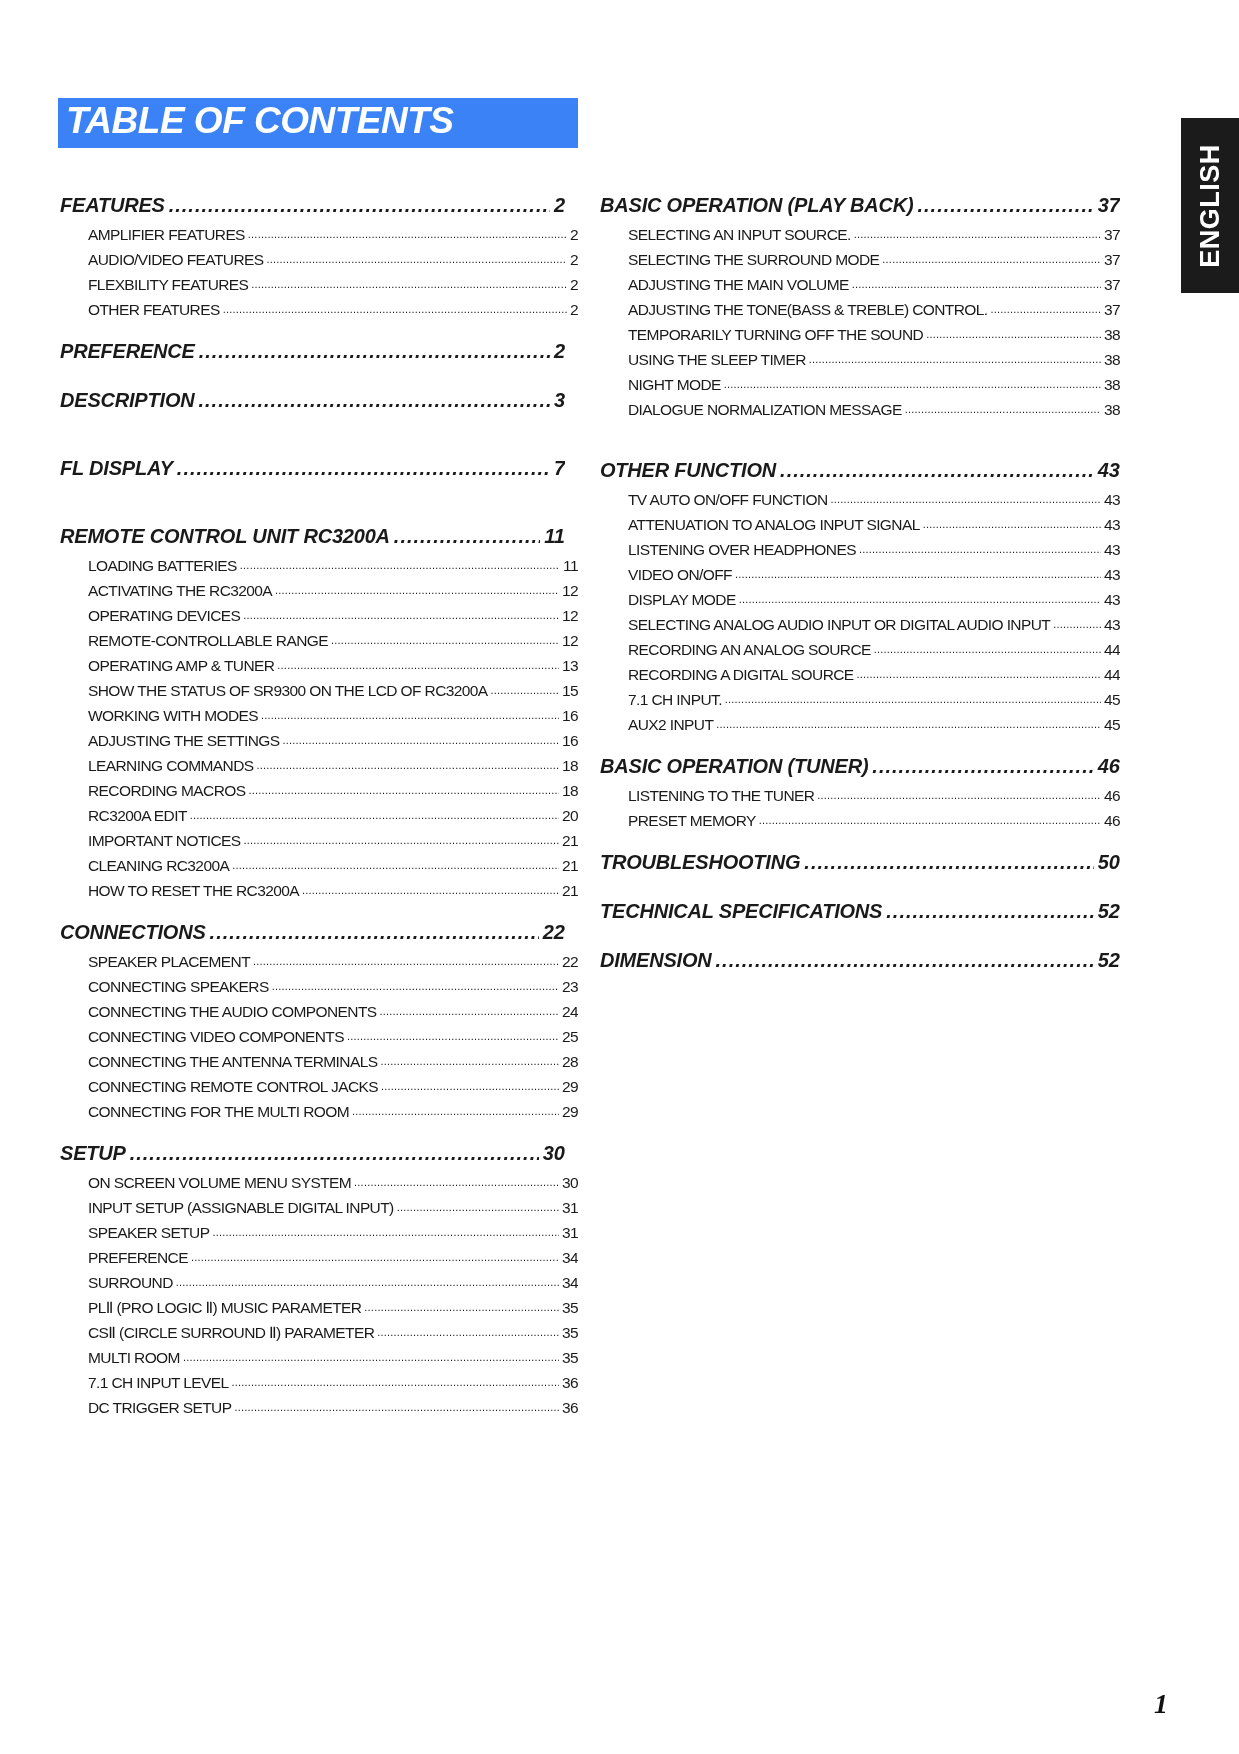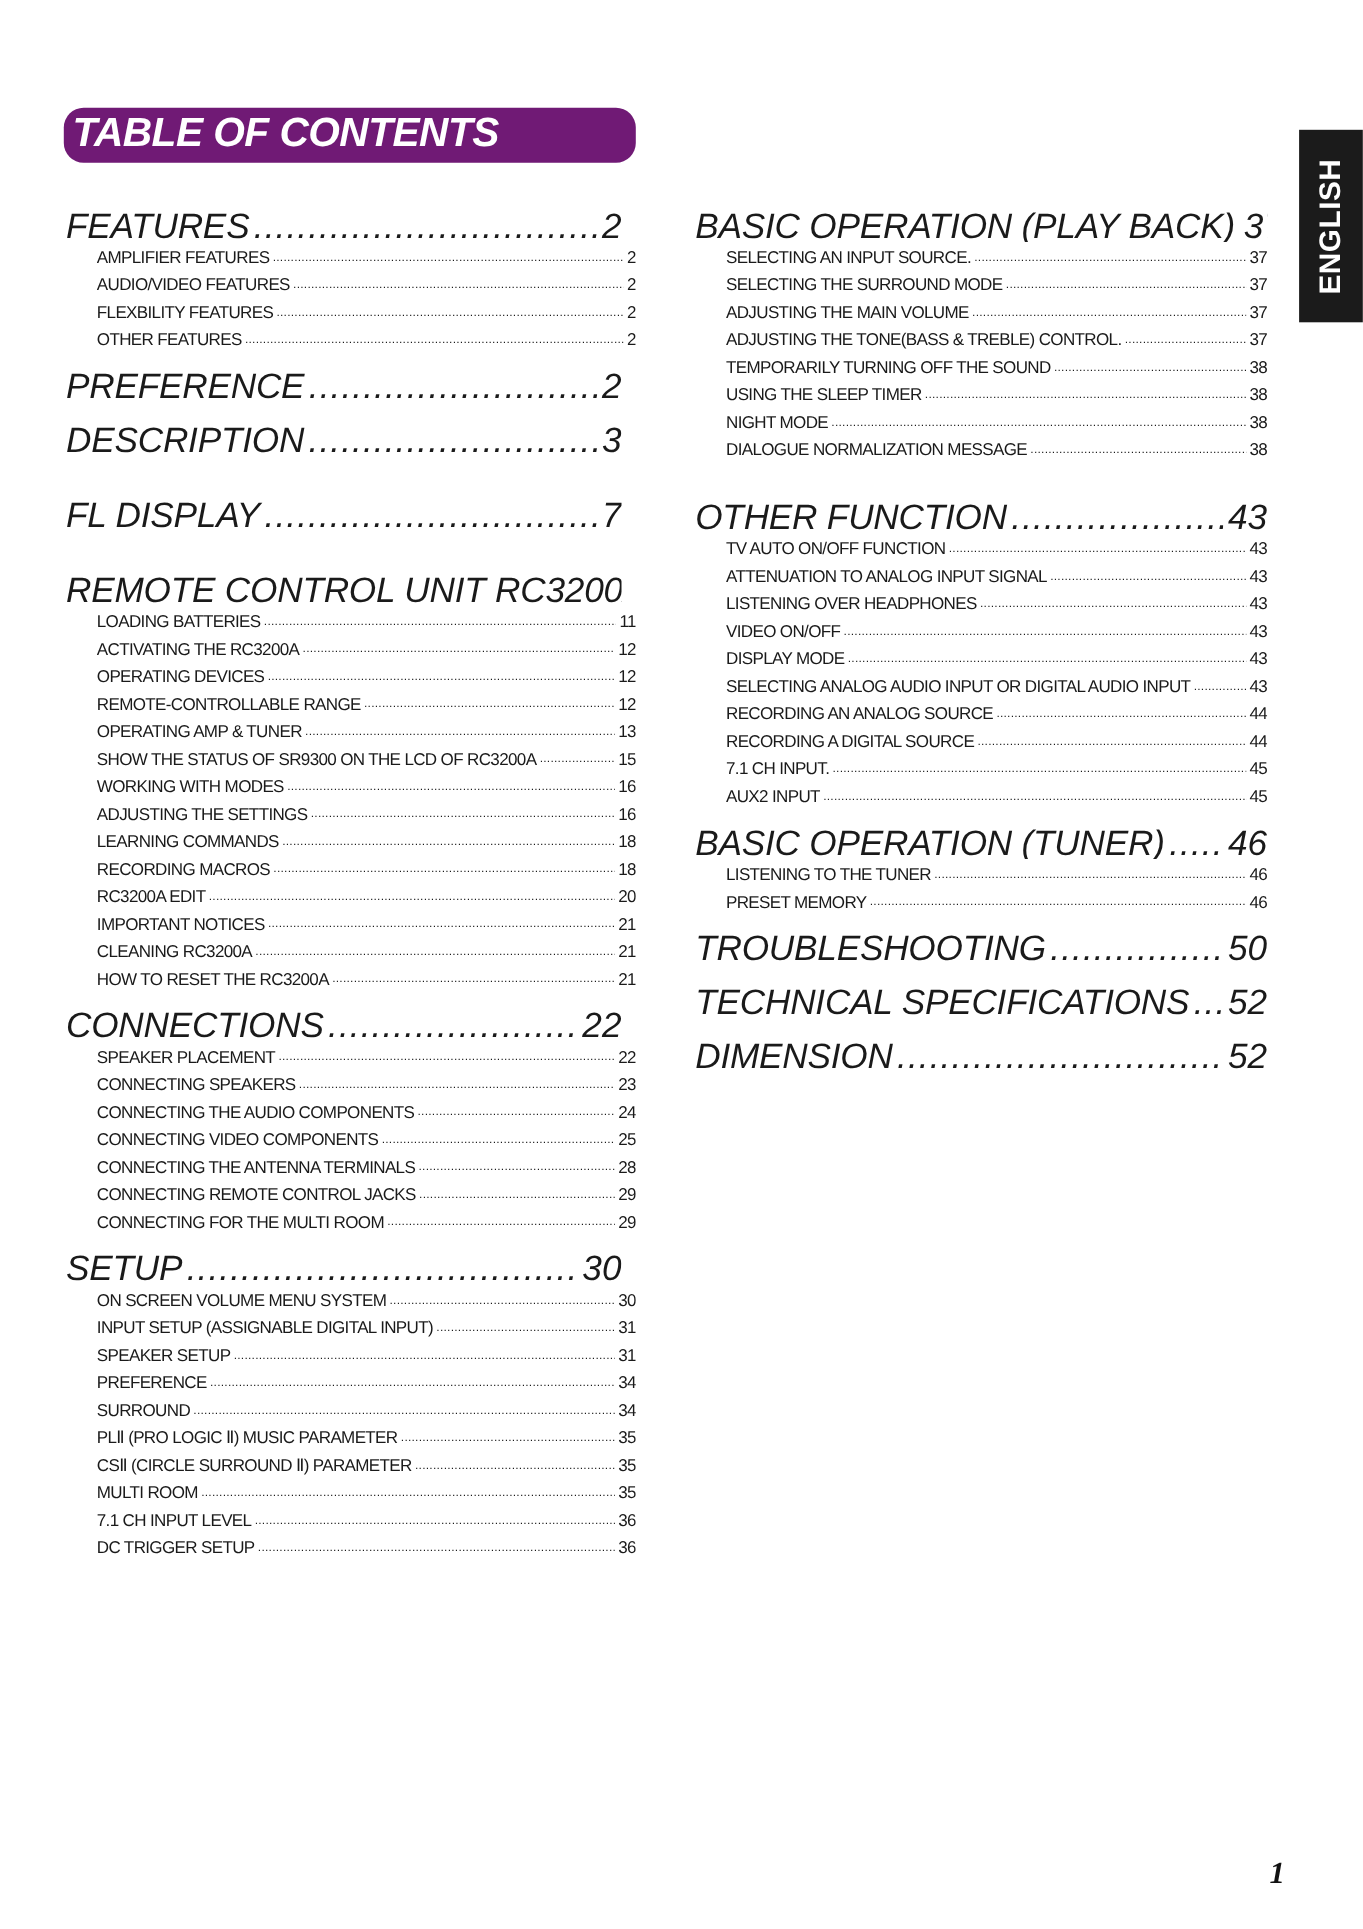--- a/index.html
+++ b/index.html
@@ -1,31 +1,31 @@
 <!DOCTYPE html>
 <html><head>
 <meta charset="utf-8">
 <style>
   html, body { margin: 0; padding: 0; background: #ffffff; }
   body { width: 1239px; height: 1754px; position: relative; overflow: hidden;
          font-family: "Liberation Sans", sans-serif; color: #1a1a1a; }
   .title-bar { position: absolute; left: 58px; top: 98px; width: 520px; height: 50px;
-               background: #701a75; border-radius: 18px; }
+               background: #3b82f6; }
   .title-bar span { position: absolute; left: 8px; top: 2px; font-size: 37px; font-weight: bold;
                     font-style: italic; color: #ffffff; letter-spacing: -0.5px; white-space: nowrap; }
   .lang-tab { position: absolute; left: 1181px; top: 118px; width: 58px; height: 175px;
               background: #1b1b1b; }
   .lang-tab span { position: absolute; left: 50%; top: 50%; transform: translate(-50%,-50%) rotate(-90deg);
                    color: #fff; font-weight: bold; font-size: 27px; letter-spacing: 0.5px; white-space: nowrap; }
   .col { position: absolute; top: 190px; }
   .col.left { left: 60px; width: 518px; }
-  .col.right { left: 632px; width: 520px; }
+  .col.right { left: 600px; width: 520px; }
   .section { margin: 0; }
   .heading { display: flex; align-items: baseline; height: 30px; line-height: 30px;
-             font-size: 32px; font-weight: normal; font-style: italic; white-space: nowrap; overflow: hidden; }
+             font-size: 20px; font-weight: bold; font-style: italic; white-space: nowrap; overflow: hidden; }
   .heading .lbl { flex: 0 0 auto; letter-spacing: -0.2px; }
   .heading .dots { flex: 1 1 auto; overflow: hidden; margin: 0 4px; letter-spacing: 1px; }
   .heading .dots::after { content: "........................................................................................................................................"; }
   .heading .pg { flex: 0 0 auto; }
   .col.left .heading { margin-right: 13px; }
   .sub { list-style: none; margin: 2px 0 0 0; padding: 0 0 0 28px; }
   .sub li { display: flex; align-items: flex-end; height: 25px; line-height: 25px;
             font-size: 15.5px; white-space: nowrap; overflow: hidden; letter-spacing: -0.6px;
             transform-origin: left; }
   .sub li .lbl { flex: 0 0 auto; }

